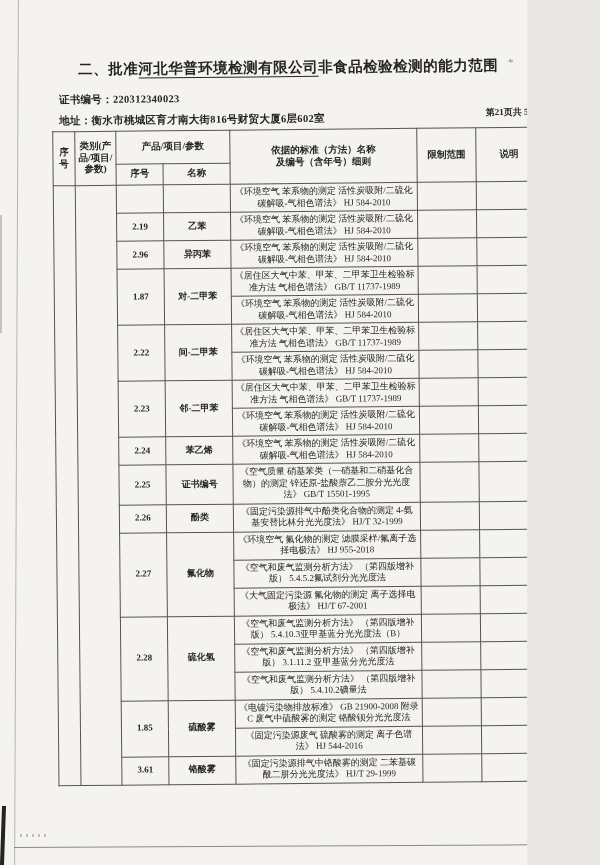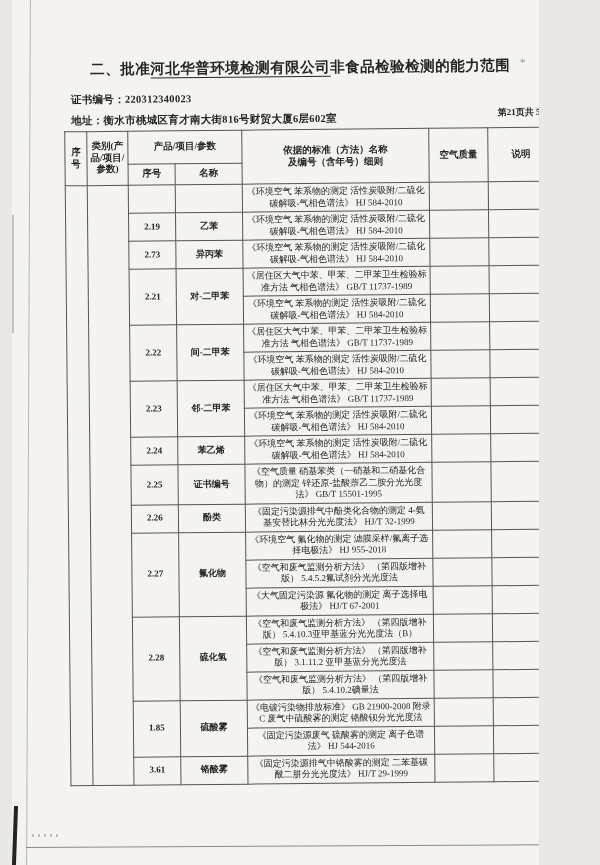--- a/index.html
+++ b/index.html
@@ -3,21 +3,21 @@
 <meta charset="utf-8">
 <style>
   html,body{margin:0;padding:0;}
   body{
     width:600px;height:865px;overflow:hidden;
     font-family:"Liberation Serif","DejaVu Serif",serif;
     background:#e9e8e4;
   }
   .page{
     position:relative;width:527px;height:865px;
-    background:#f4f3ef;overflow:hidden;margin-left:12px;
+    background:#f4f3ef;overflow:hidden;
   }
   
   .frame-left{position:absolute;left:16px;top:0;width:1px;height:865px;background:#b7b5ae;transform:rotate(0.25deg);}
   .frame-bottom{position:absolute;left:14px;top:847px;width:586px;height:1px;background:#8d8b83;transform:rotate(-0.3deg);transform-origin:left center;}
   .corner-mark{position:absolute;left:1px;top:806px;width:4px;height:59px;background:#24231f;transform:rotate(2deg);}
   .edge-streak{position:absolute;left:0;top:215px;width:2px;height:118px;background:#9b9992;opacity:.55;}
   .pencil-a{position:absolute;left:556px;top:268px;width:2px;height:62px;background:#8f8d86;opacity:.35;transform:rotate(14deg);}
   .pencil-b{position:absolute;left:547px;top:398px;width:2px;height:52px;background:#8f8d86;opacity:.28;transform:rotate(-11deg);}
   .specks{position:absolute;left:20px;top:834px;width:26px;height:3px;
     background:repeating-linear-gradient(90deg,#8a887f 0 2px,transparent 2px 6px);opacity:.5;}
@@ -75,21 +75,21 @@
           <col style="width:59px">
           <col style="width:66px">
       </colgroup>
       <thead>
         <tr class="hr1">
           <th rowspan="2">序号</th>
           <th rowspan="2">类别(产品/项目/参数)</th>
           <th colspan="2">产品/项目/参数</th>
           <th rowspan="2" class="th-standard">依据的标准（方法）名称
 及编号（含年号）细则</th>
-          <th rowspan="2">空气质量</th>
+          <th rowspan="2">限制范围</th>
           <th rowspan="2">说明</th>
         </tr>
         <tr class="hr2">
           <th>序号</th>
           <th>名称</th>
         </tr>
       </thead>
       <tbody id="cap-tbody">
           <tr>
             <td class="c-seq" rowspan="21"></td>
@@ -101,28 +101,28 @@
             <td class="c-note"></td>
           </tr>
           <tr>
             <td class="c-no">2.19</td>
             <td class="c-name">乙苯</td>
             <td class="c-std">《环境空气 苯系物的测定 活性炭吸附/二硫化碳解吸-气相色谱法》 HJ 584-2010</td>
             <td class="c-limit"></td>
             <td class="c-note"></td>
           </tr>
           <tr>
-            <td class="c-no">2.73</td>
+            <td class="c-no">2.96</td>
             <td class="c-name">异丙苯</td>
             <td class="c-std">《环境空气 苯系物的测定 活性炭吸附/二硫化碳解吸-气相色谱法》 HJ 584-2010</td>
             <td class="c-limit"></td>
             <td class="c-note"></td>
           </tr>
           <tr>
-            <td class="c-no" rowspan="2">2.21</td>
+            <td class="c-no" rowspan="2">1.87</td>
             <td class="c-name" rowspan="2">对-二甲苯</td>
             <td class="c-std">《居住区大气中苯、甲苯、二甲苯卫生检验标准方法 气相色谱法》 GB/T 11737-1989</td>
             <td class="c-limit"></td>
             <td class="c-note"></td>
           </tr>
           <tr>
             <td class="c-std">《环境空气 苯系物的测定 活性炭吸附/二硫化碳解吸-气相色谱法》 HJ 584-2010</td>
             <td class="c-limit"></td>
             <td class="c-note"></td>
           </tr>

